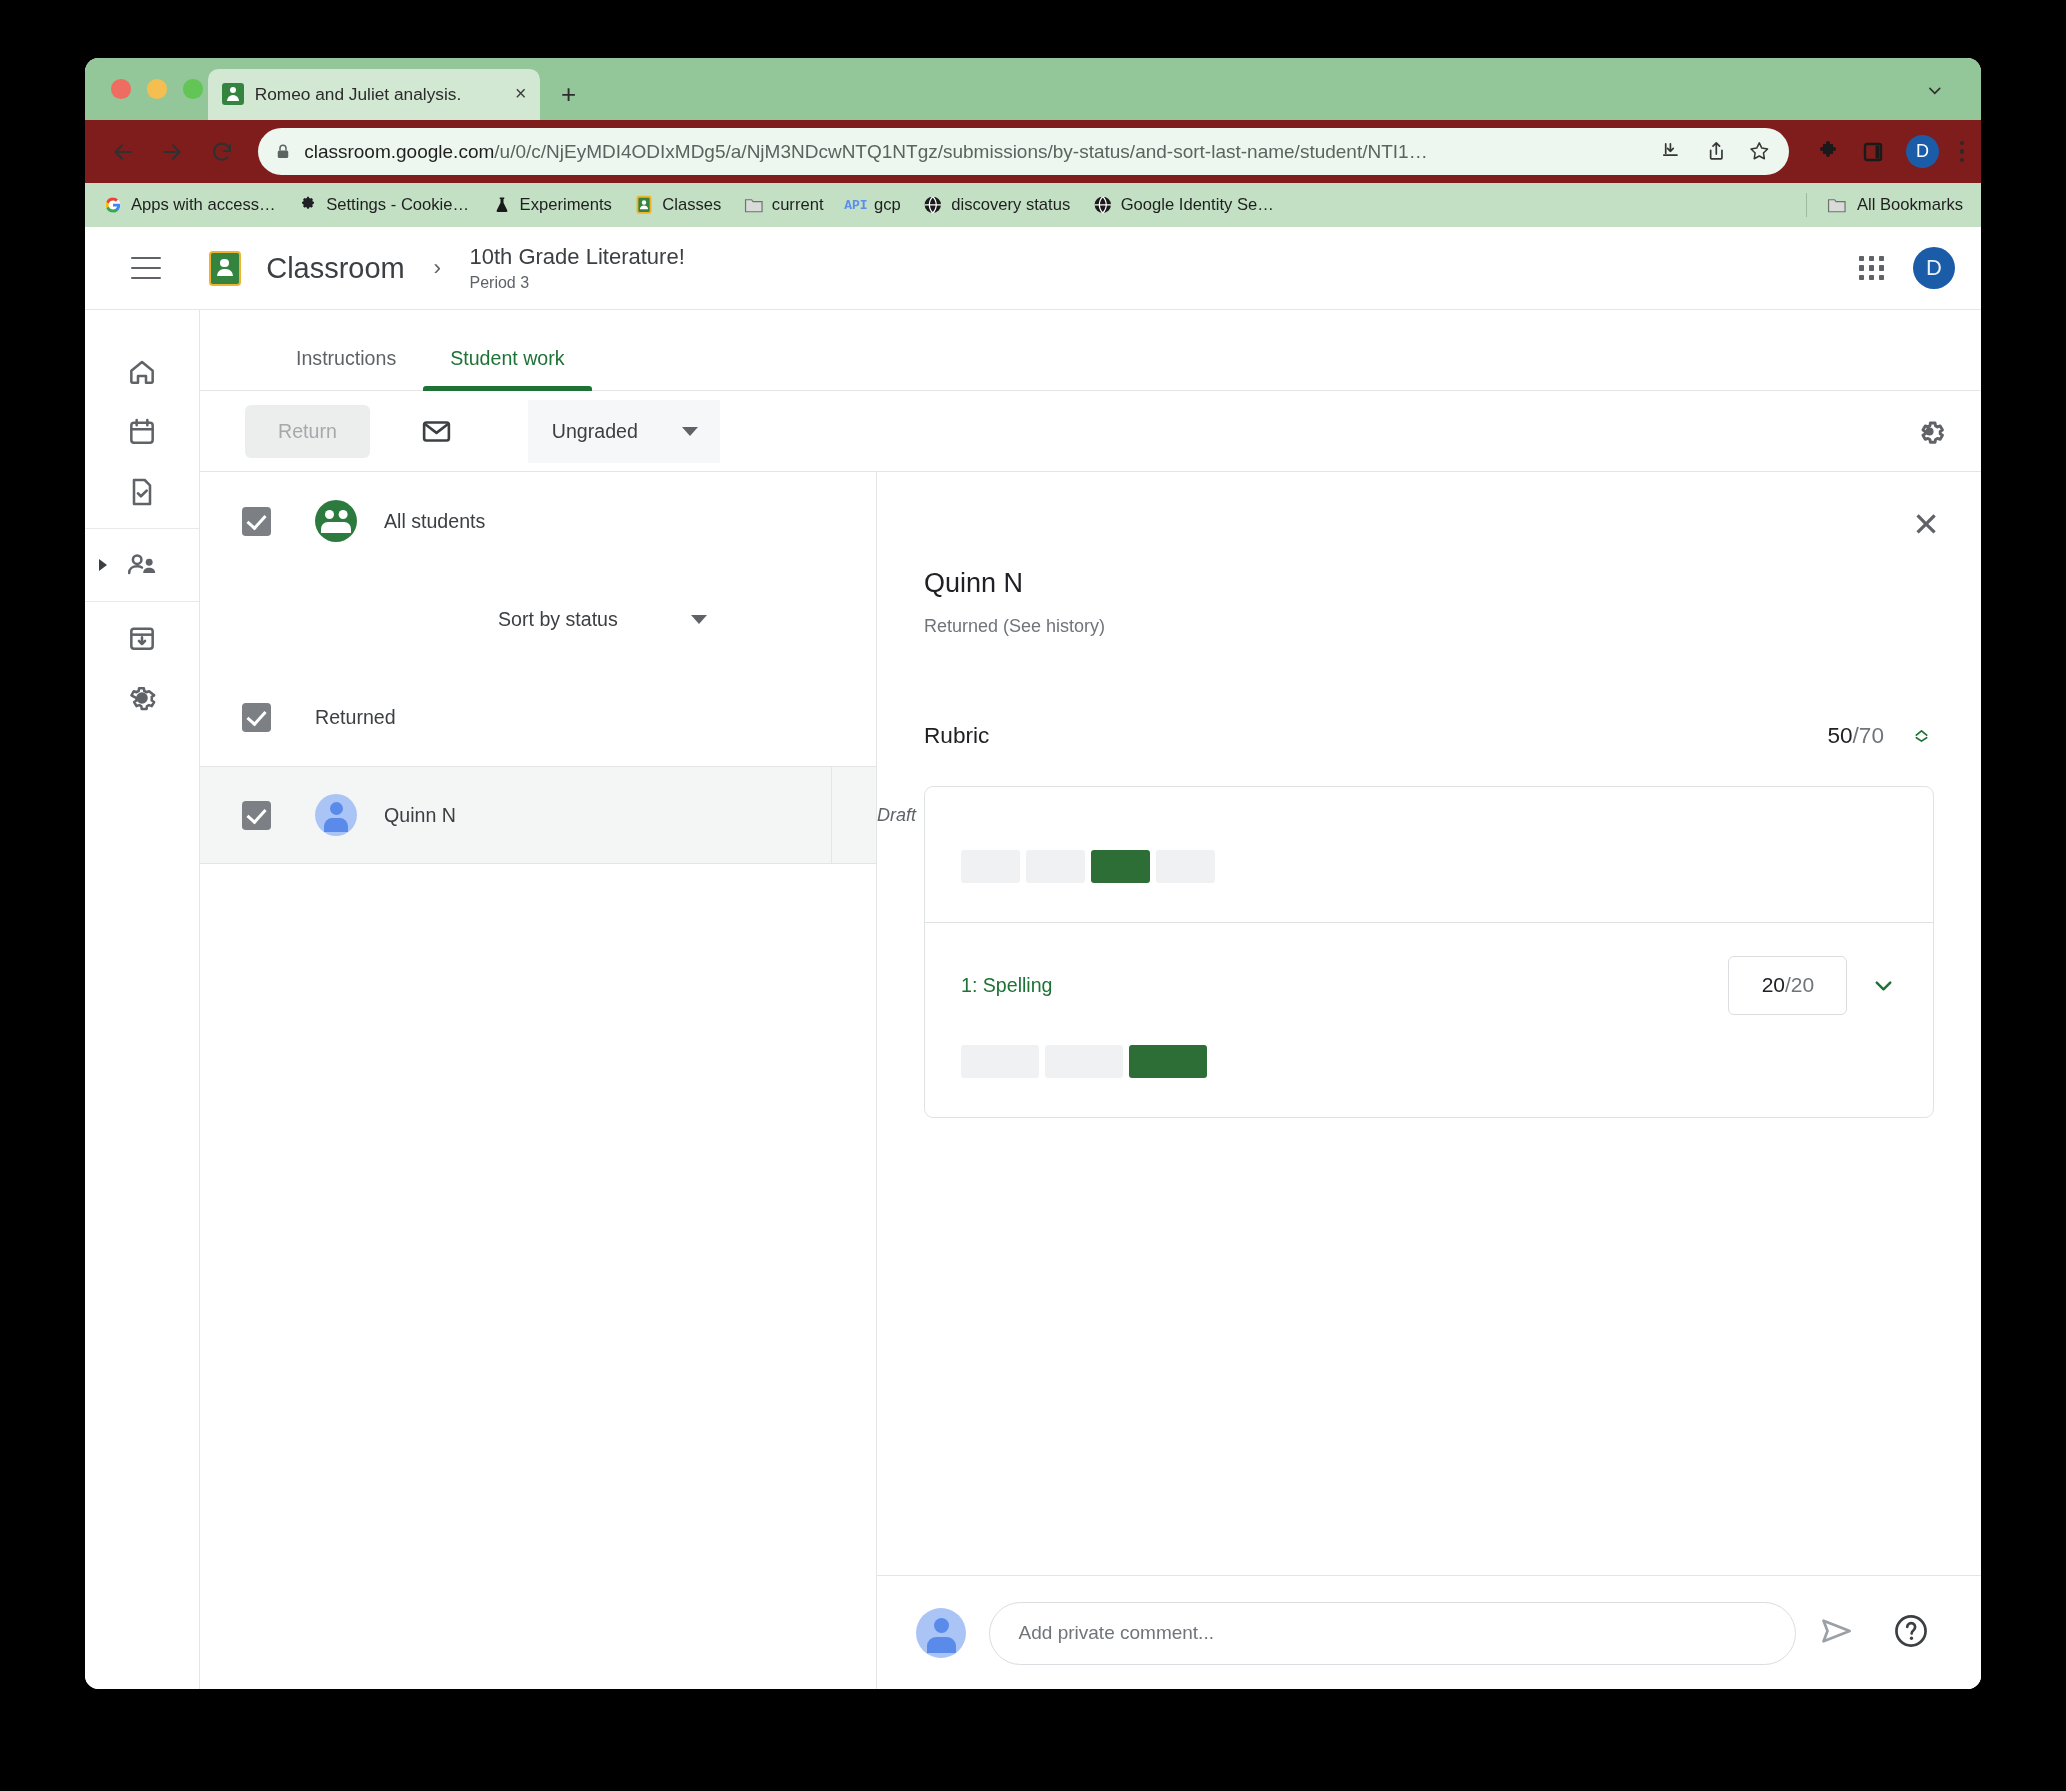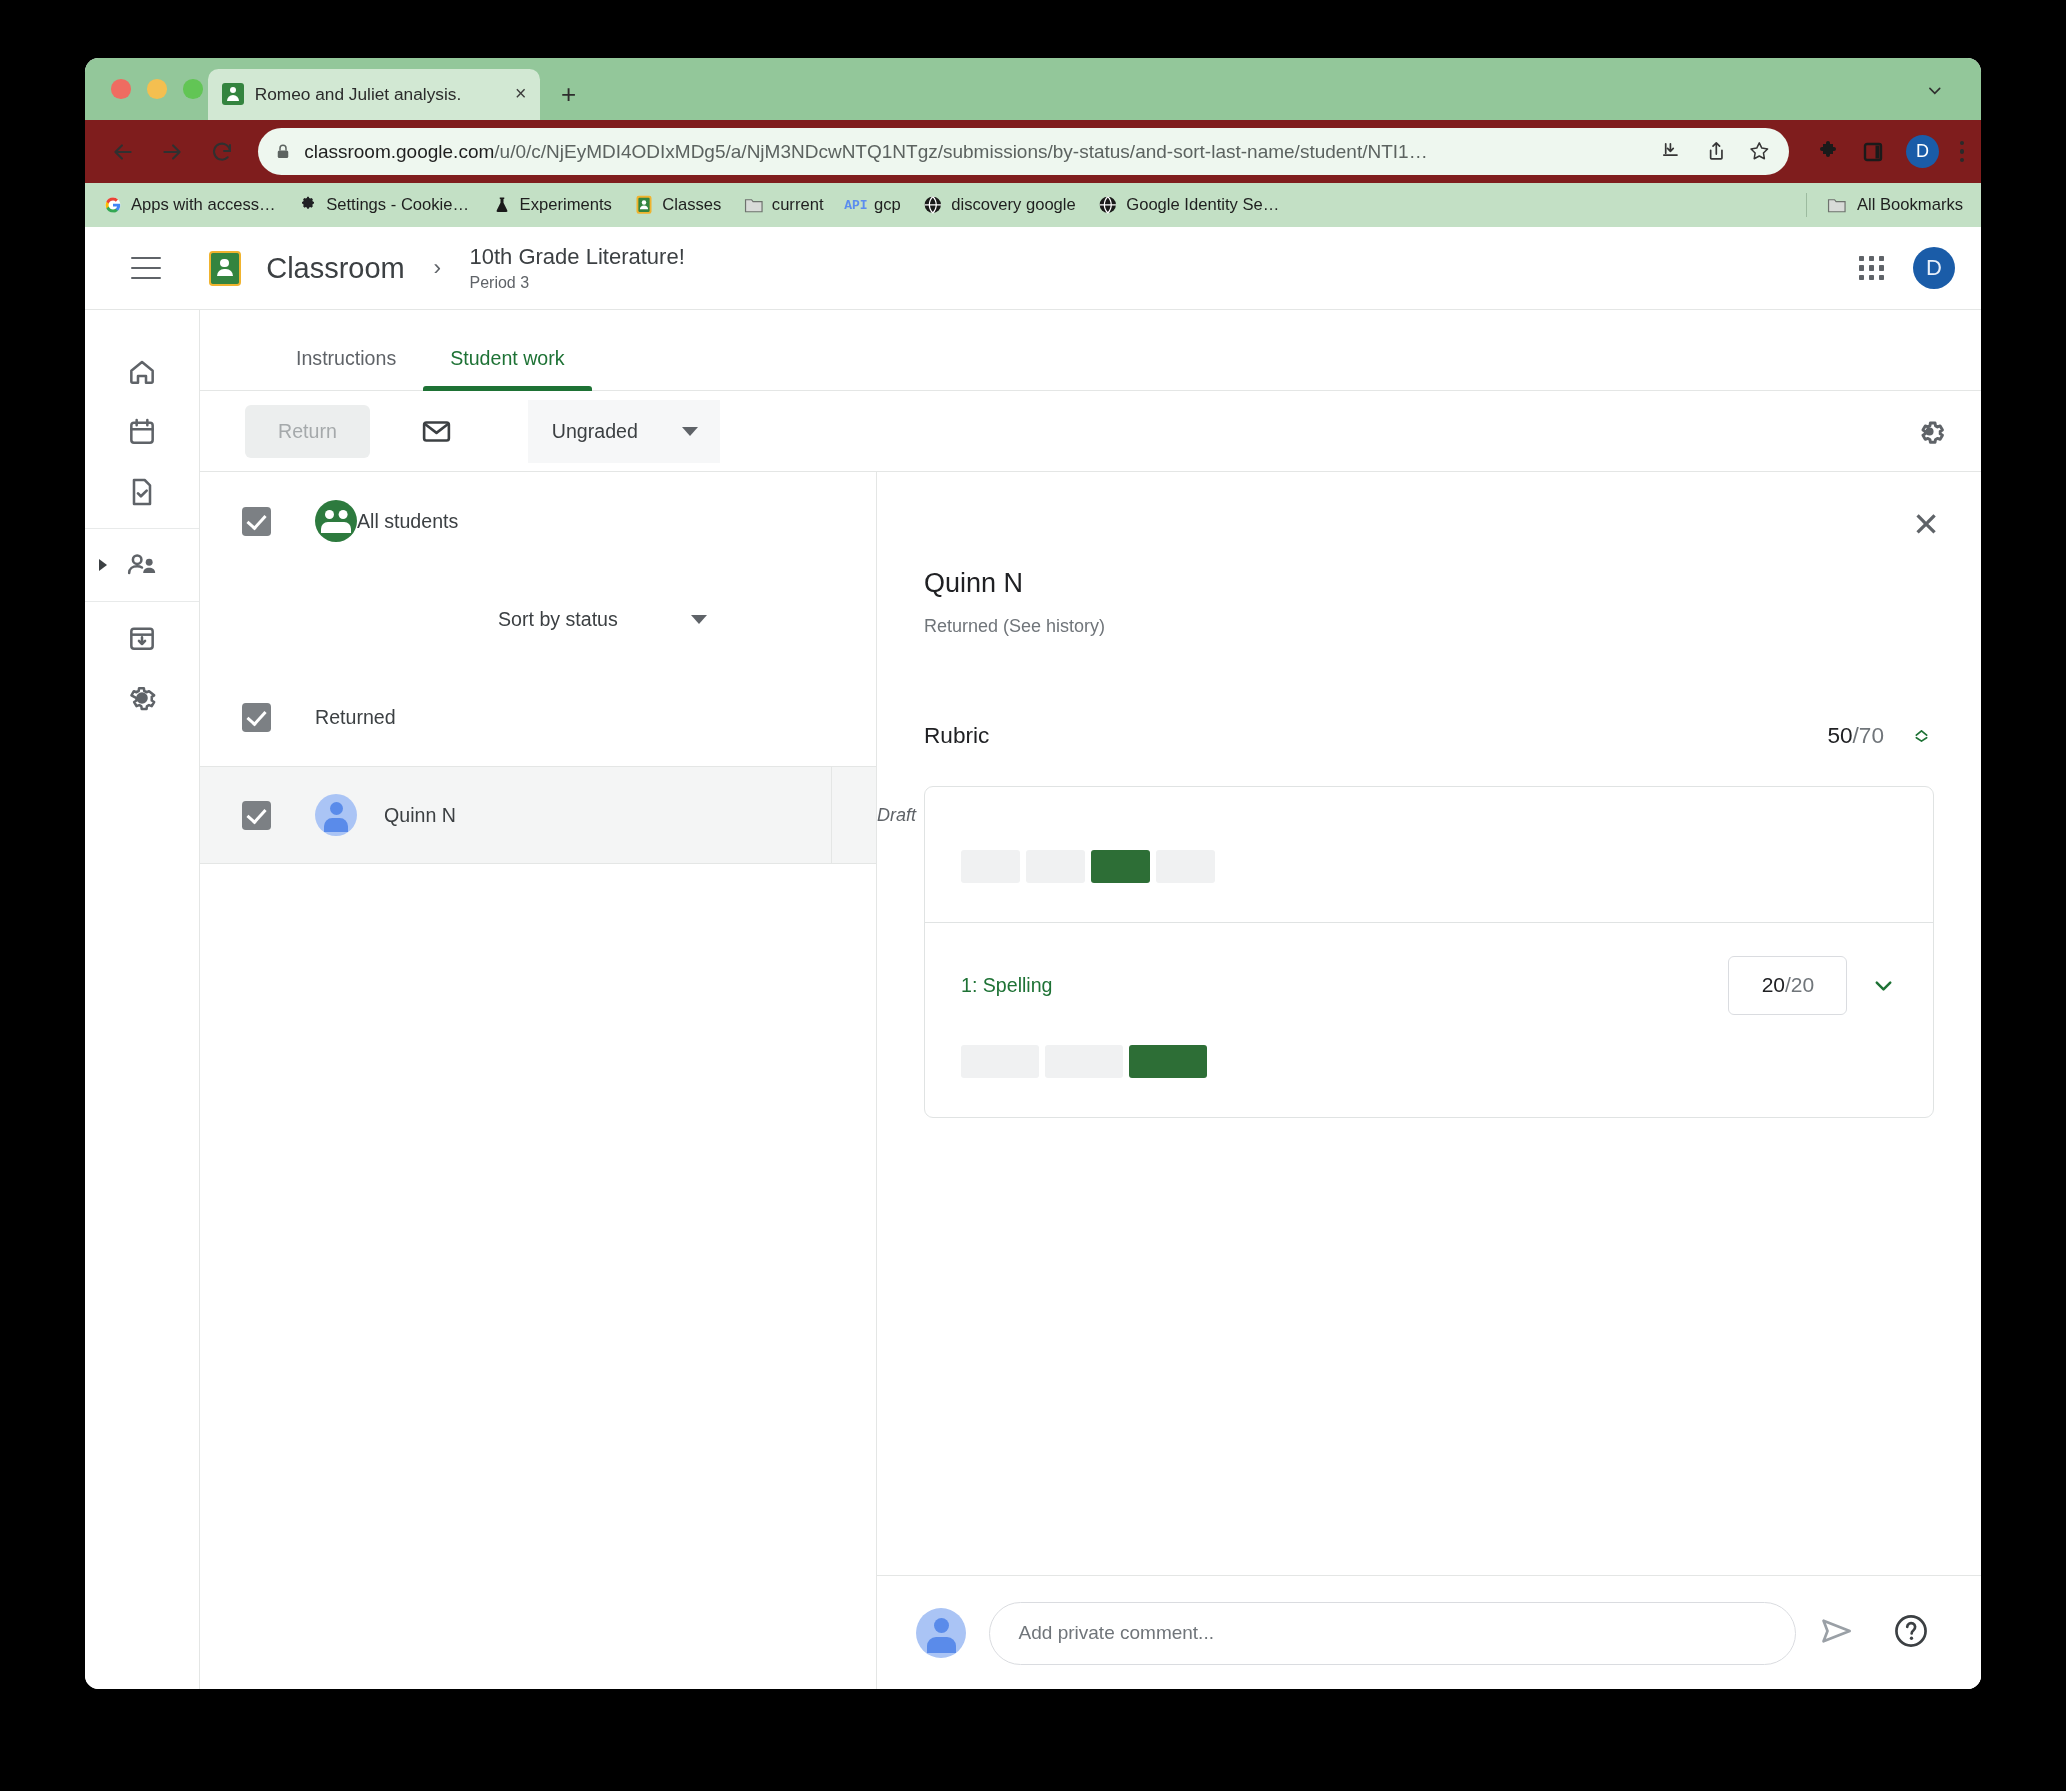--- a/index.html
+++ b/index.html
@@ -259,21 +259,21 @@
     border: solid #fff; border-width: 0 3px 3px 0;
     transform: rotate(42deg);
   }
   .all-students { height: 98px; }
   .circ-av {
     width: 42px; height: 42px; border-radius: 50%;
     background: #2d7a3e; margin-left: 44px; flex: none; position: relative;
   }
   .circ-av::before { content:""; position:absolute; left:9.8px; top:9.8px; width:9px; height:9px; border-radius:50%; background:#fff; box-shadow: 13.6px 0 0 #fff; }
   .circ-av::after { content:""; position:absolute; left:6px; top:22px; width:30px; height:11.3px; border-radius:6.8px 6.8px 0 0; background:#fff; }
-  .lrow-label { font-size: 19.6px; color: #3c4043; }
+  .lrow-label { font-size: 19.6px; color: #3c4043; margin-left: 27px; }
   .sortrow { height: 98px; display: flex; align-items: center; padding-left: 298px; gap: 73px; }
   .sortrow .lbl { font-size: 19.6px; color: #3c4043; }
   .returned-row { height: 98px; }
   .returned-row .lrow-label { margin-left: 44px; }
   .student-row {
     height: 98px; background: #f4f5f5;
     border-top: 0.8px solid #e4e6e5; border-bottom: 0.8px solid #e4e6e5;
     display: flex; align-items: center; padding-left: 42px;
     position: relative;
   }
@@ -497,21 +497,21 @@
       </span>
       <span>gcp</span>
     </span>
     <span class="bm">
       <span class="bm-ico">
         <svg width="19.6" height="19.6" viewBox="0 0 24 24">
             <circle cx="12" cy="12" r="10" fill="#1a1a1a"></circle>
             <path d="M12 2a14 14 0 010 20M12 2a14 14 0 000 20M2 12h20" stroke="#fff" stroke-width="1.6" fill="none"></path>
           </svg>
       </span>
-      <span>discovery google</span>
+      <span>discovery status</span>
     </span>
     <span class="bm">
       <span class="bm-ico">
         <svg width="19.6" height="19.6" viewBox="0 0 24 24">
             <circle cx="12" cy="12" r="10" fill="#1a1a1a"></circle>
             <path d="M12 2a14 14 0 010 20M12 2a14 14 0 000 20M2 12h20" stroke="#fff" stroke-width="1.6" fill="none"></path>
           </svg>
       </span>
       <span>Google Identity Se…</span>
     </span>

